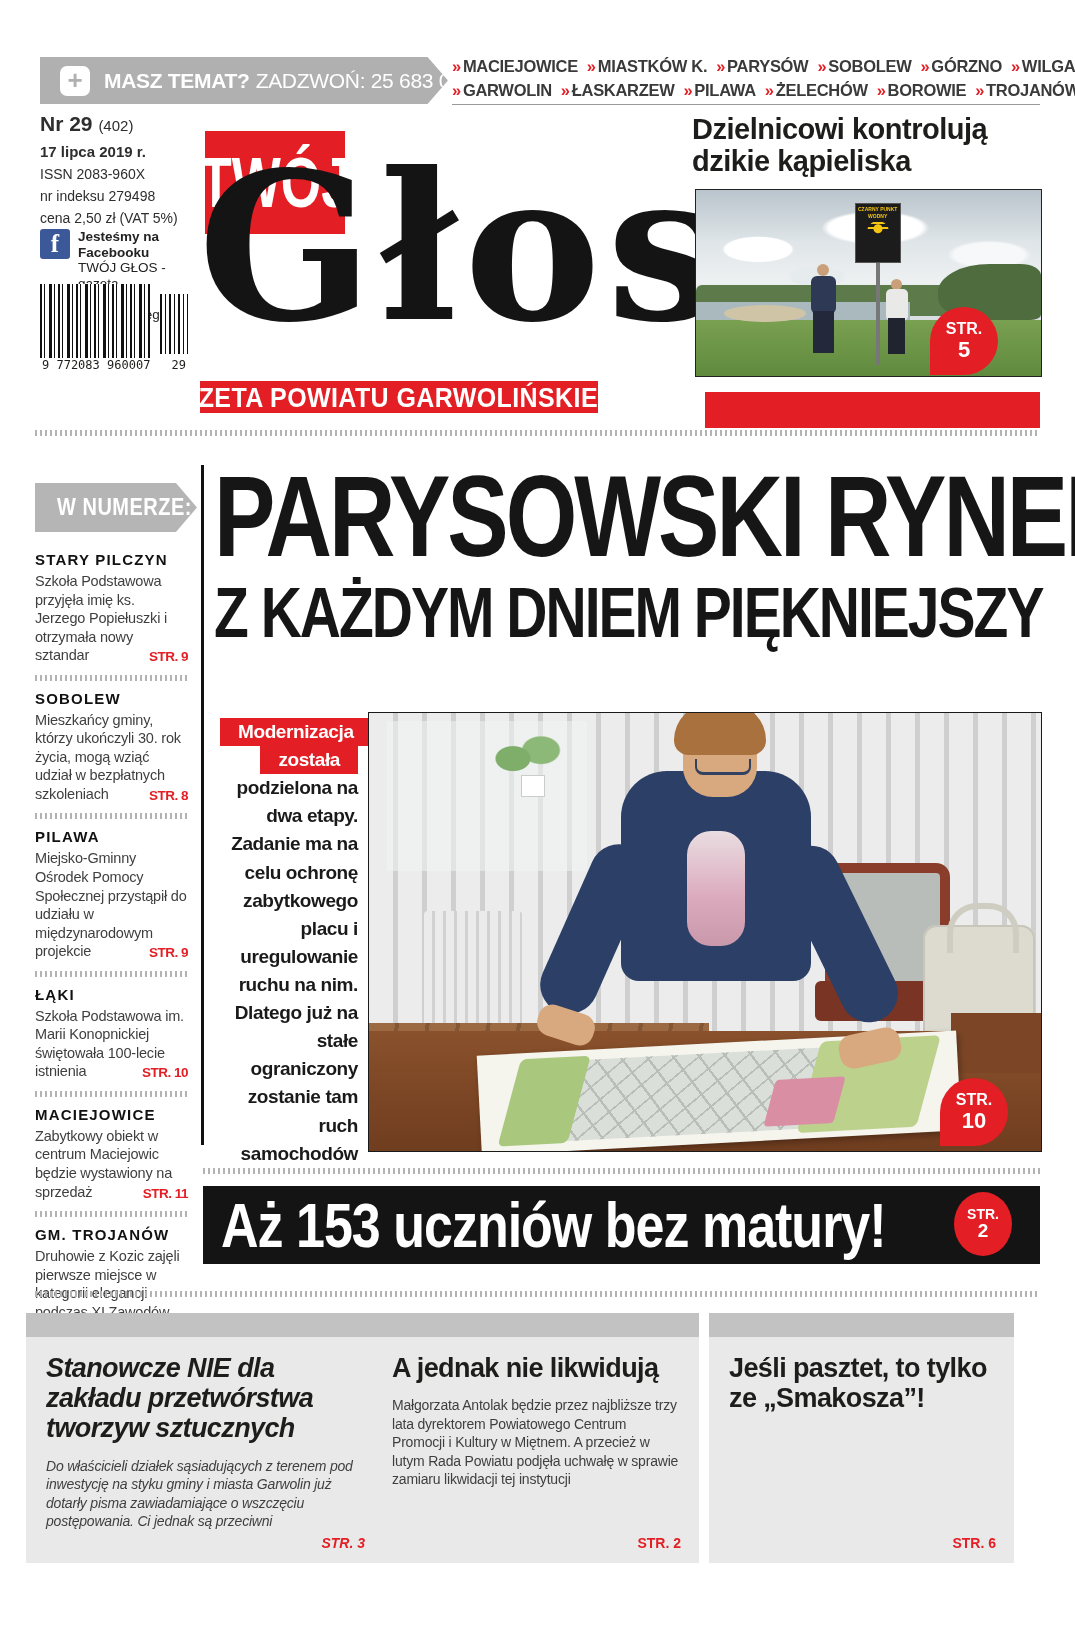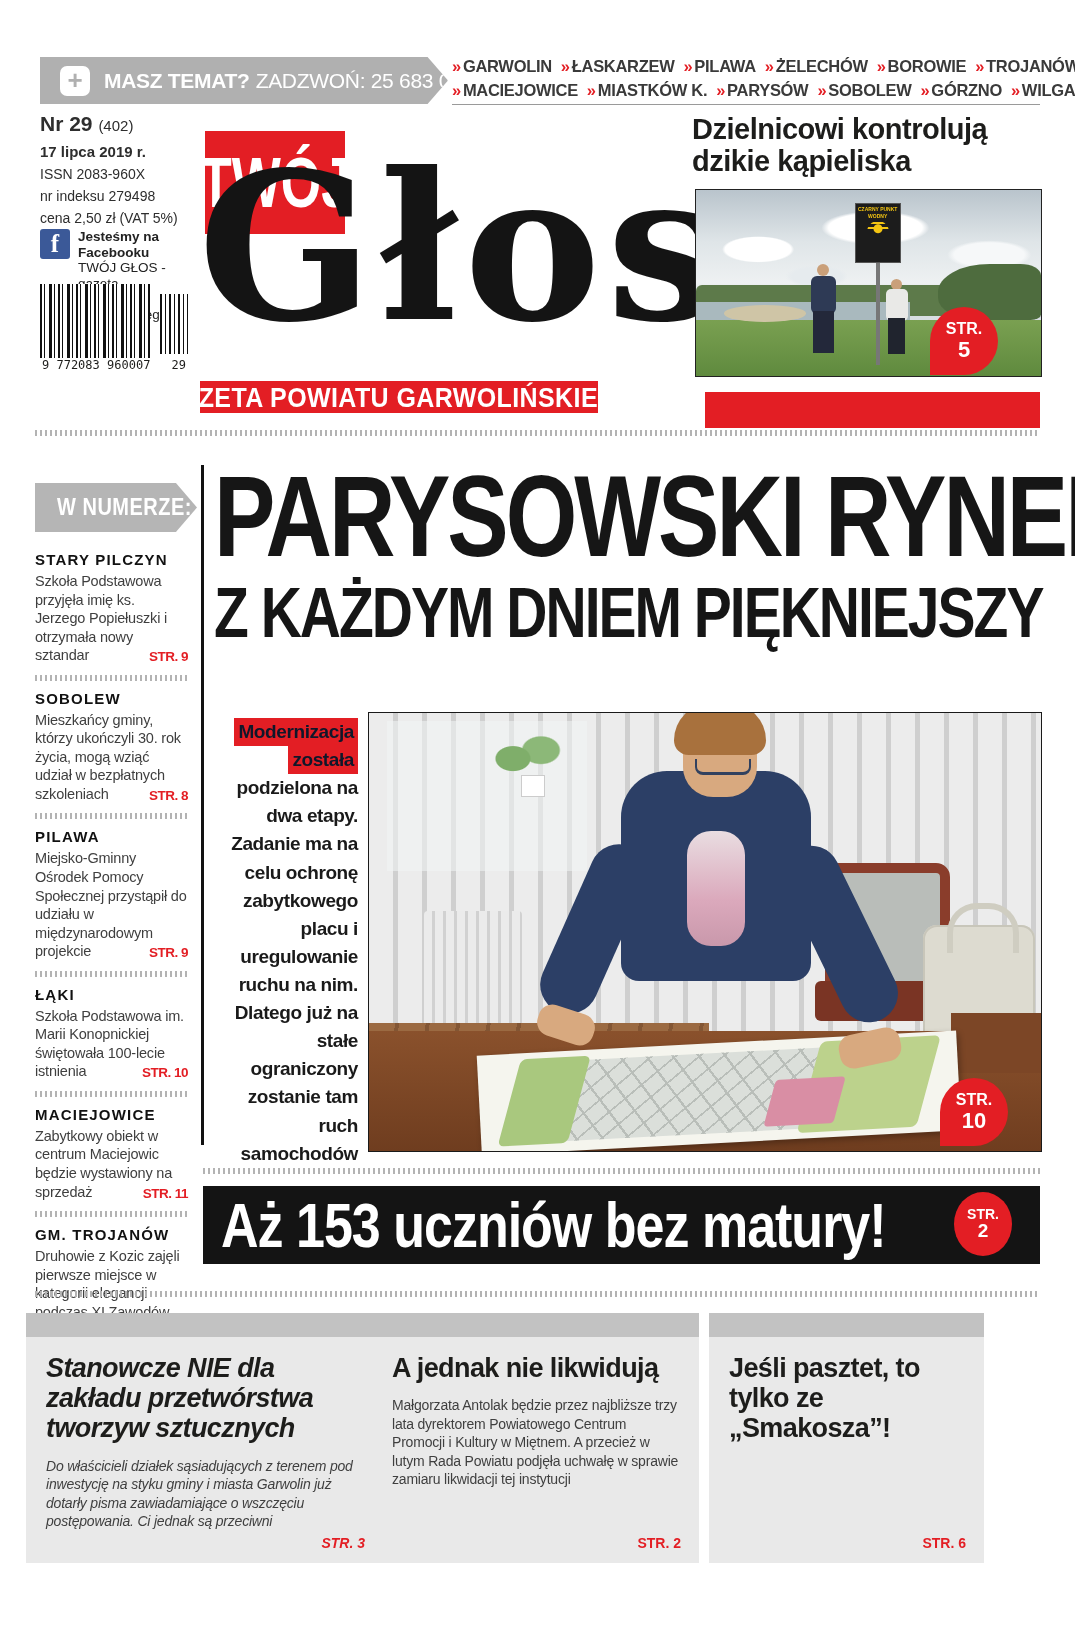--- a/index.html
+++ b/index.html
@@ -109,21 +109,21 @@
 
   .vrule{left:201px;top:465px;width:3px;height:680px;background:#111;}
 
   
   .hl1{left:214px;top:462px;width:830px;font-size:92px;font-weight:800;letter-spacing:-3px;
     transform:scaleY(1.25);transform-origin:top left;white-space:nowrap;color:#161616;line-height:0.95;}
   .hl2{left:214px;top:578px;width:830px;font-size:57px;font-weight:800;letter-spacing:-2px;
     transform:scaleY(1.25);transform-origin:top left;white-space:nowrap;color:#161616;line-height:0.95;}
   .lead{left:220px;top:718px;width:138px;text-align:right;font-size:19px;font-weight:bold;
     line-height:1.48;color:#1a1a1a;letter-spacing:-0.4px;}
-  .lead .hlt{display:inline-block;background:#e31e24;color:#0f172a;padding:0 4px;}
+  .lead .hlt{display:inline-block;background:#e31e24;color:#ffffff;padding:0 18px;}
 
   
   .photo{left:368px;top:712px;width:672px;height:438px;border:1px solid #1a1a1a;overflow:hidden;
     background:repeating-linear-gradient(90deg,#ececec 0 24px,#cfcfcf 24px 29px);}
   .ph-window{position:absolute;left:18px;top:8px;width:200px;height:150px;background:#f3f5f6;opacity:0.55;}
   .ph-plant{position:absolute;left:120px;top:12px;width:80px;height:56px;
     background:radial-gradient(28px 20px at 30% 60%,#7fae6a 60%,transparent 65%),
                radial-gradient(30px 22px at 65% 45%,#8cb878 60%,transparent 66%);}
   .ph-pot{position:absolute;left:152px;top:62px;width:22px;height:20px;background:#fff;border:1px solid #ccc;}
   .ph-radiator{position:absolute;left:55px;top:198px;width:98px;height:118px;border-radius:4px;
@@ -171,48 +171,48 @@
 
   
   .sbox{top:1313px;height:250px;background:#e9e9e9;}
   .sbox .strip{height:24px;background:#c2c2c2;}
   .sbox .inner{position:relative;padding:16px 20px 0 20px;height:calc(100% - 40px);}
   .sbox h2{margin:0 0 13px 0;font-size:27px;font-weight:800;line-height:1.12;letter-spacing:-0.6px;color:#1d1d1b;}
   .sbox p{margin:0;font-size:14px;line-height:1.32;color:#3f3f3f;letter-spacing:-0.2px;white-space:pre-line;}
   .sbox .pg{position:absolute;right:18px;bottom:12px;color:#e31e24;font-weight:bold;font-size:14px;}
   .sb1{left:26px;width:357px;font-style:italic;}
   .sb2{left:372px;width:327px;}
-  .sb3{left:709px;width:275px;}
+  .sb3{left:709px;width:305px;}
 </style>
 </head>
 <body>
 
 <div class="page">
 
   <div class="abs contact-banner">
     <div class="plus-icon">+</div>
     <div class="contact-text"><b>MASZ TEMAT?</b><span>ZADZWOŃ: 25 683 03 18</span></div>
   </div>
 
   <div class="abs towns">
+    <div class="row">
+      <span><span class="chev">»</span><span>MACIEJOWICE</span></span>
+      <span><span class="chev">»</span><span>MIASTKÓW K.</span></span>
+      <span><span class="chev">»</span><span>PARYSÓW</span></span>
+      <span><span class="chev">»</span><span>SOBOLEW</span></span>
+      <span><span class="chev">»</span><span>GÓRZNO</span></span>
+      <span><span class="chev">»</span><span>WILGA</span></span>
+    </div>
     <div class="row">
       <span><span class="chev">»</span><span>GARWOLIN</span></span>
       <span><span class="chev">»</span><span>ŁASKARZEW</span></span>
       <span><span class="chev">»</span><span>PILAWA</span></span>
       <span><span class="chev">»</span><span>ŻELECHÓW</span></span>
       <span><span class="chev">»</span><span>BOROWIE</span></span>
       <span><span class="chev">»</span><span>TROJANÓW</span></span>
-    </div>
-    <div class="row">
-      <span><span class="chev">»</span><span>MACIEJOWICE</span></span>
-      <span><span class="chev">»</span><span>MIASTKÓW K.</span></span>
-      <span><span class="chev">»</span><span>PARYSÓW</span></span>
-      <span><span class="chev">»</span><span>SOBOLEW</span></span>
-      <span><span class="chev">»</span><span>GÓRZNO</span></span>
-      <span><span class="chev">»</span><span>WILGA</span></span>
     </div>
   </div>
   <div class="abs towns-rule"></div>
 
   <div class="abs issue">
     <div class="nr"><span>Nr 29</span> <small>(402)</small></div>
     <div class="date">17 lipca 2019 r.</div>
     <div class="meta">ISSN 2083-960X</div>
     <div class="meta">nr indeksu 279498</div>
     <div class="meta">cena 2,50 zł (VAT 5%)</div>

